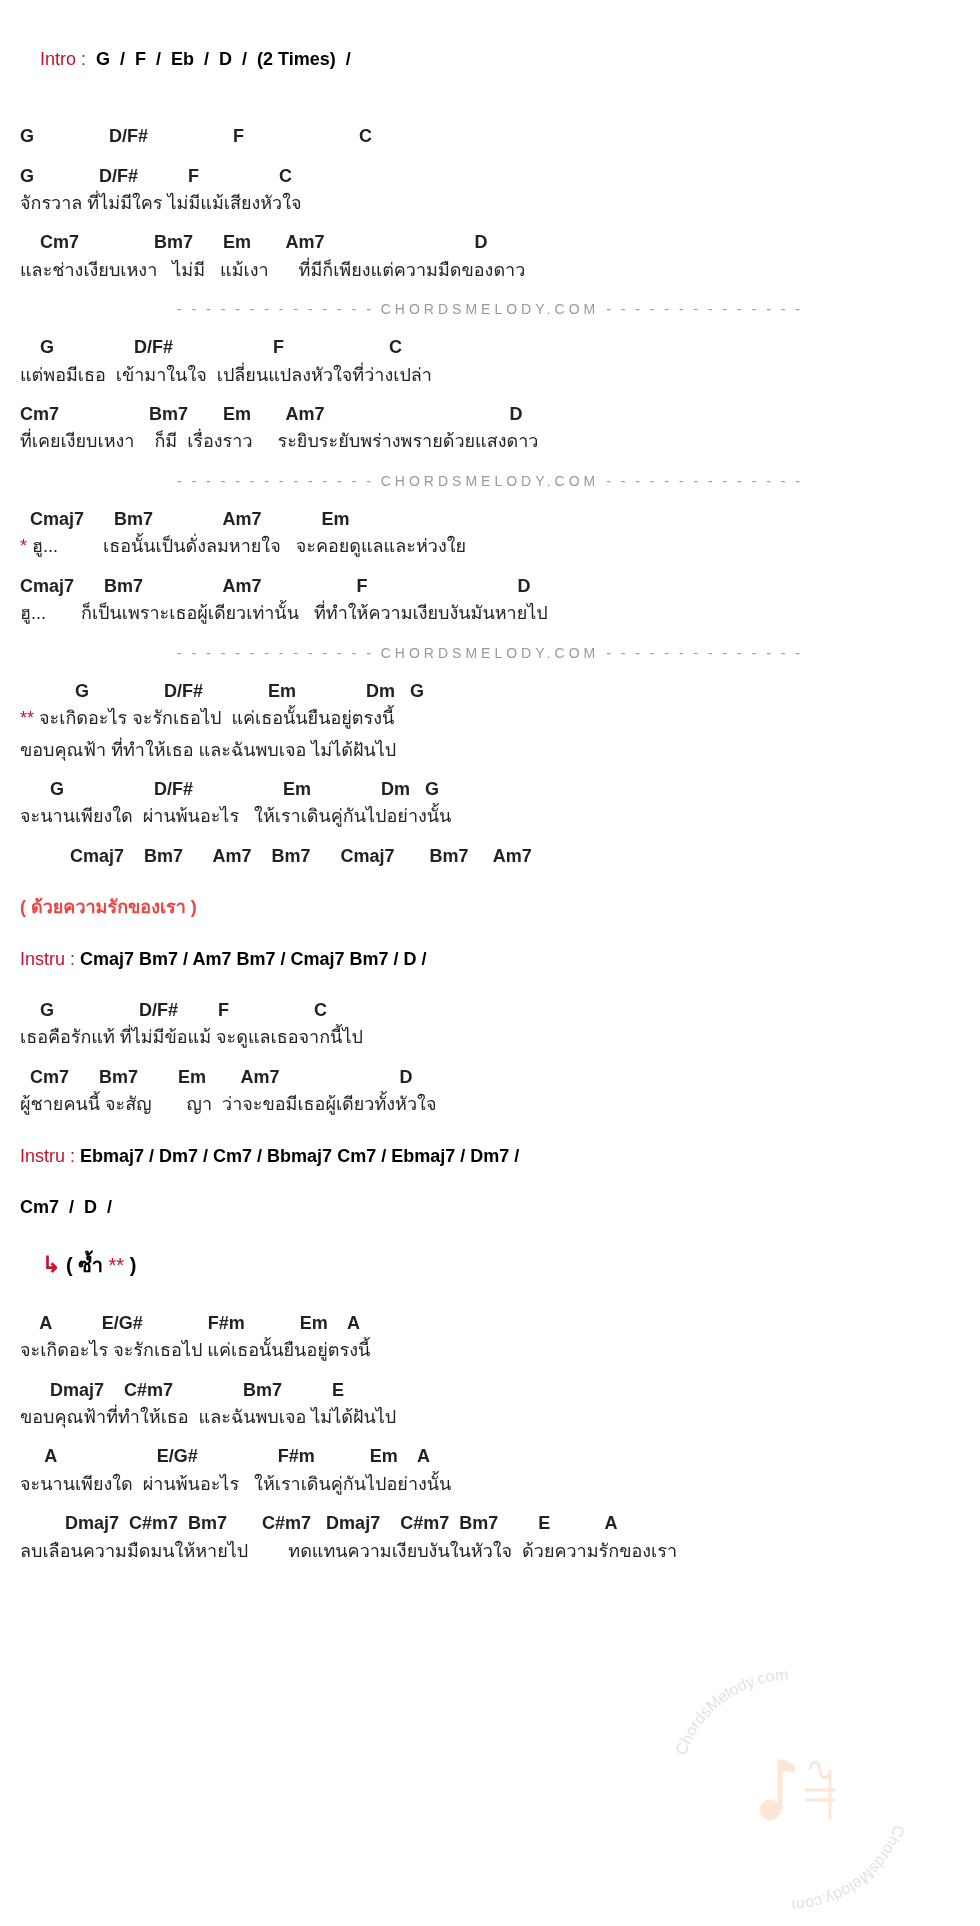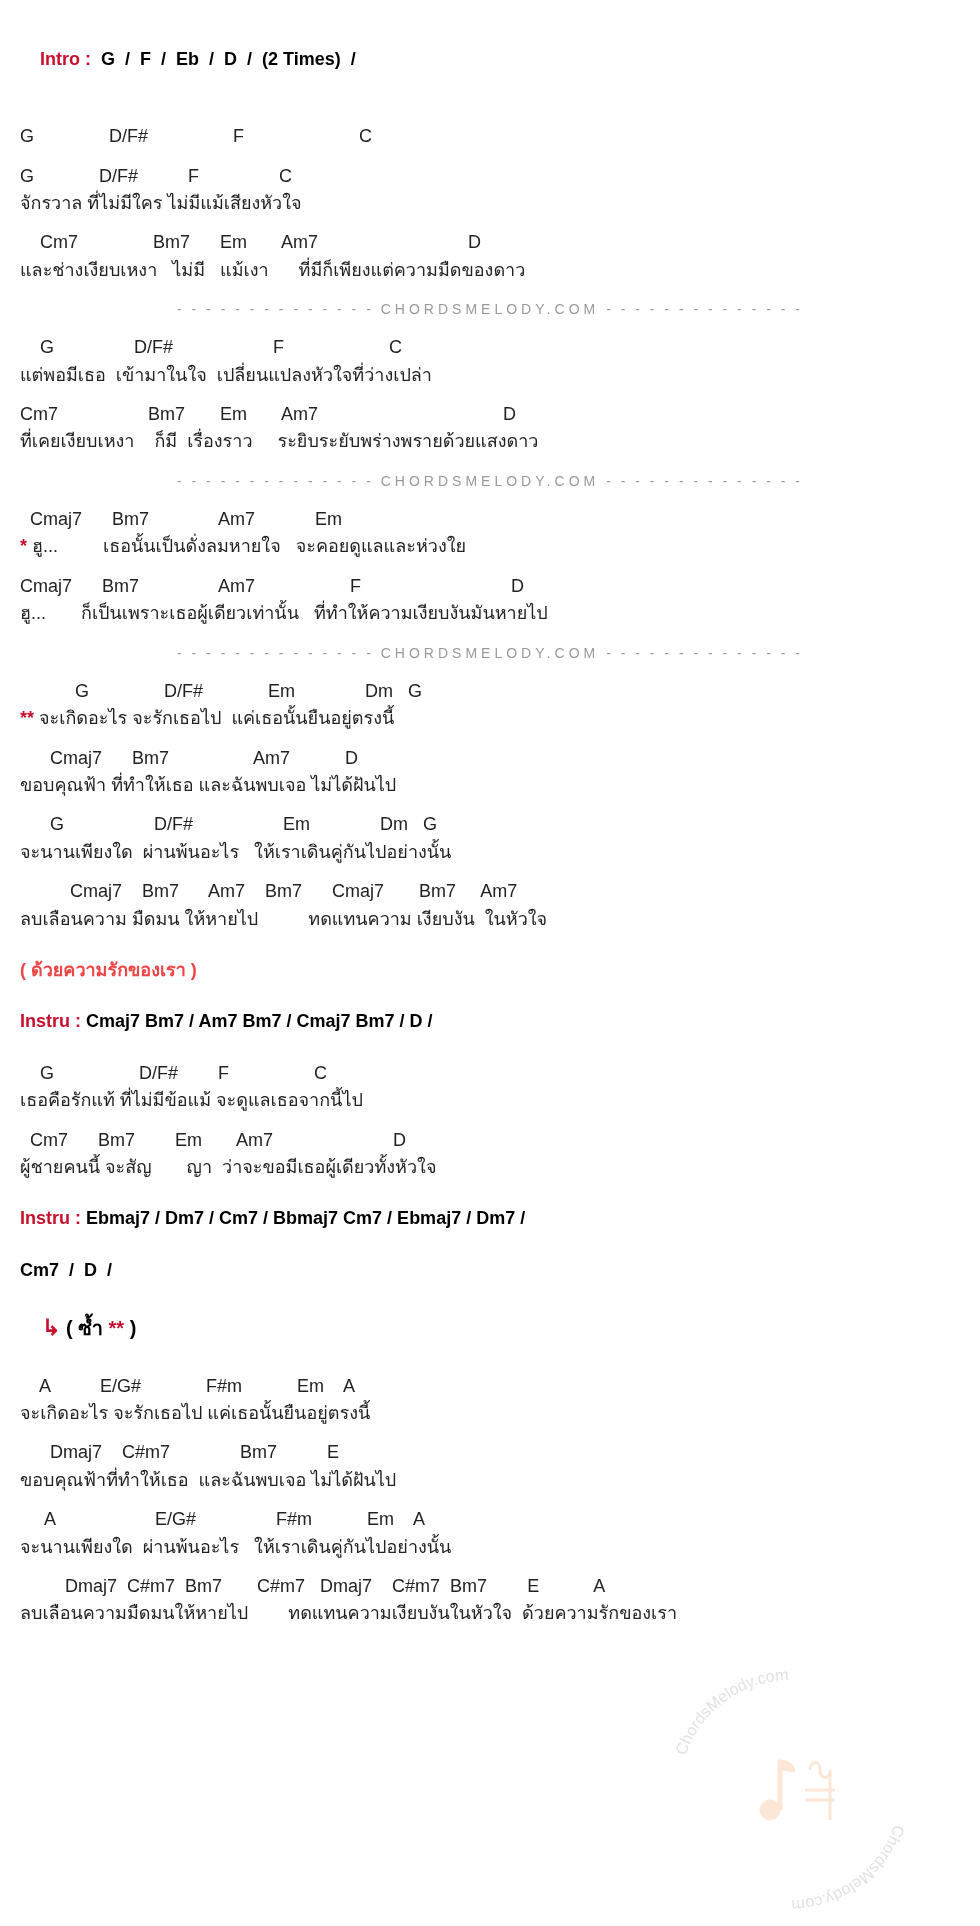--- a/index.html
+++ b/index.html
@@ -14,35 +14,35 @@
     font-size: 18px;
     line-height: 1.3;
   }
   .line {
     margin-bottom: 4px;
     white-space: pre;
     font-family: Arial, Tahoma, sans-serif;
   }
   .chord-line {
     color: #222;
-    font-weight: normal;
+    font-weight: bold;
     font-size: 18px;
     margin-top: 16px;
   }
   .lyric-line {
     color: #222;
     font-size: 18px;
     margin-bottom: 8px;
   }
   .intro-line {
     margin-bottom: 30px;
   }
   .red {
     color: #c8102e;
-    font-weight: bold;
+    font-weight: normal;
   }
   .bold {
     font-weight: bold;
   }
   .divider {
     color: #999;
     font-size: 14px;
     letter-spacing: 3px;
     text-align: center;
     margin: 18px 0;
@@ -116,26 +116,24 @@
 
   <div class="line chord-line">  Cmaj7      Bm7              Am7            Em</div>
   <div class="line lyric-line"><span class="red">*</span><span> ฮู...         เธอนั้นเป็นดั่งลมหายใจ   จะคอยดูแลและห่วงใย</span></div>
   <div class="line chord-line">Cmaj7      Bm7                Am7                   F                              D</div>
   <div class="line lyric-line">ฮู...       ก็เป็นเพราะเธอผู้เดียวเท่านั้น   ที่ทำให้ความเงียบงันมันหายไป</div>
 
   <div class="divider">- - - - - - - - - - - - - -  <span class="brand">CHORDSMELODY.COM</span>  - - - - - - - - - - - - - -</div>
 
   <div class="line chord-line">           G               D/F#             Em              Dm   G</div>
   <div class="line lyric-line"><span class="red">**</span><span> จะเกิดอะไร จะรักเธอไป  แค่เธอนั้นยืนอยู่ตรงนี้</span></div>
-  <div class="line chord-line">      Cmaj7      Bm7                 Am7           D</div>
   <div class="line lyric-line">ขอบคุณฟ้า ที่ทำให้เธอ และฉันพบเจอ ไม่ได้ฝันไป</div>
   <div class="line chord-line">      G                  D/F#                  Em              Dm   G</div>
   <div class="line lyric-line">จะนานเพียงใด  ผ่านพ้นอะไร   ให้เราเดินคู่กันไปอย่างนั้น</div>
   <div class="line chord-line">          Cmaj7    Bm7      Am7    Bm7      Cmaj7       Bm7     Am7</div>
-  <div class="line lyric-line">ลบเลือนความ มืดมน ให้หายไป          ทดแทนความ เงียบงัน  ในหัวใจ</div>
 
   <div class="note-line">( ด้วยความรักของเรา )</div>
 
   <div class="instru-line">
     <span class="red">Instru :</span><span>  </span><span class="bold">Cmaj7  Bm7  /  Am7  Bm7  /  Cmaj7  Bm7  /  D  /</span>
   </div>
 
   <div class="line chord-line">    G                 D/F#        F                 C</div>
   <div class="line lyric-line">เธอคือรักแท้ ที่ไม่มีข้อแม้ จะดูแลเธอจากนี้ไป</div>
   <div class="line chord-line">  Cm7      Bm7        Em       Am7                        D</div>

